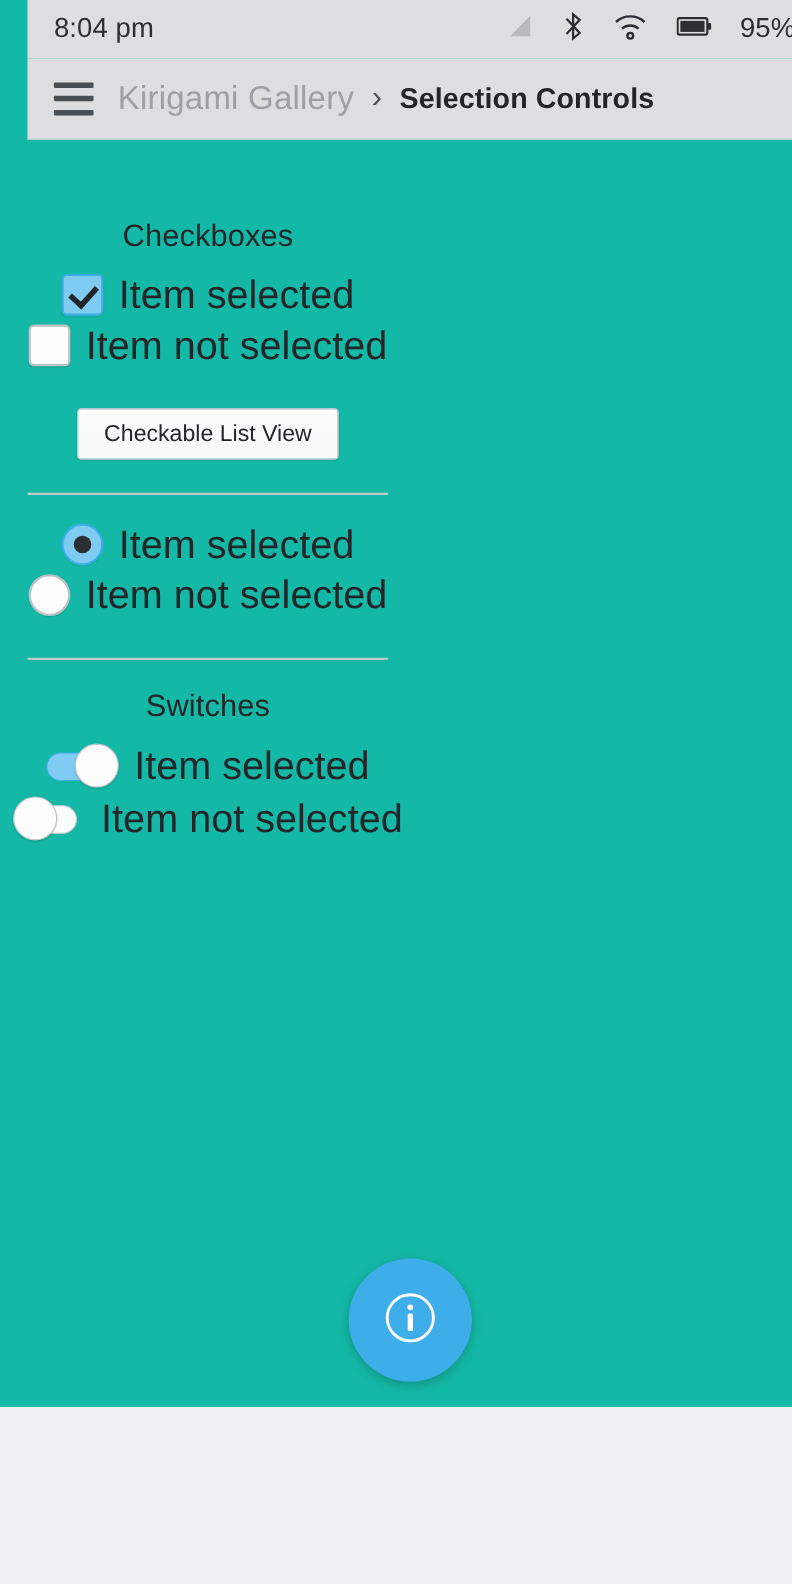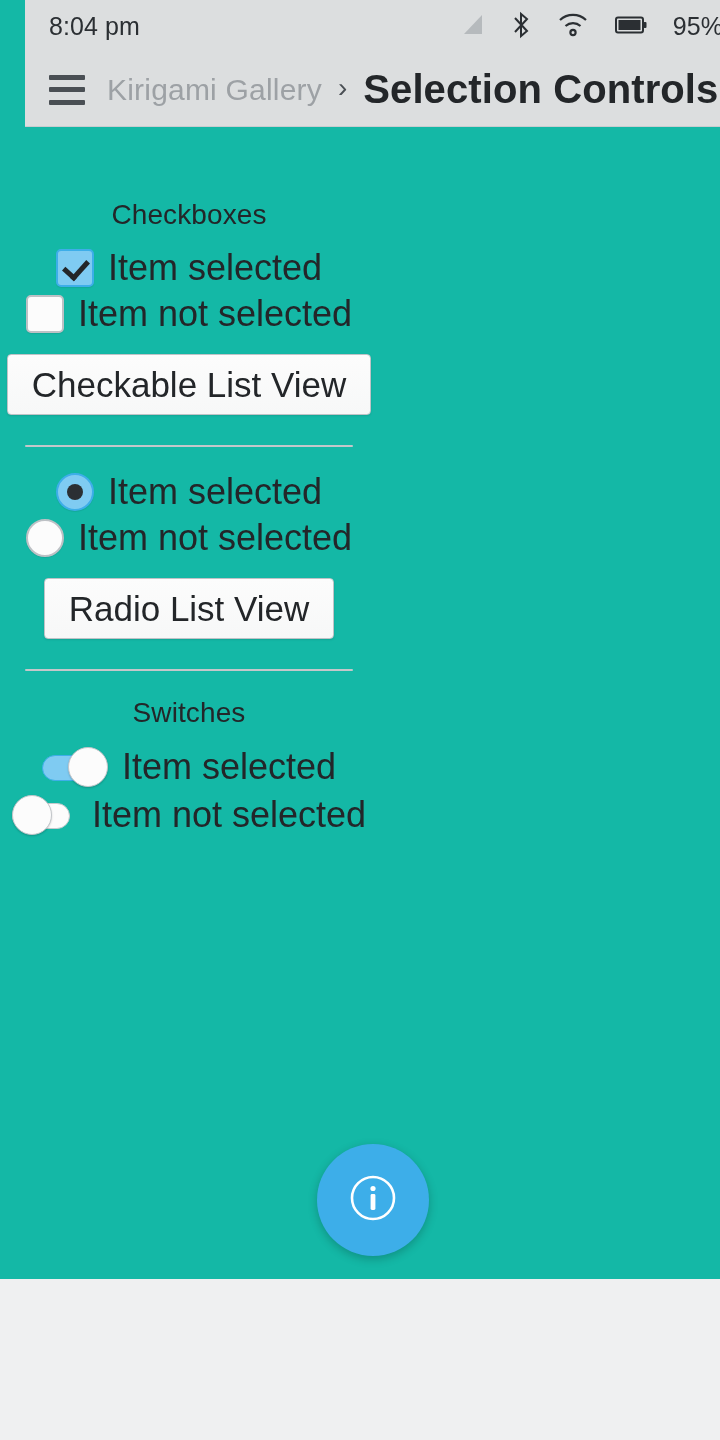--- a/index.html
+++ b/index.html
@@ -85,21 +85,21 @@
     white-space: nowrap;
   }
   .crumb-sep {
     font-size: 28px;
     color: #4a4f54;
     margin: 0 16px;
     line-height: 1;
     transform: translateY(-2px);
   }
   .crumb-current {
-    font-size: 40px;
+    font-size: 26px;
     font-weight: bold;
     color: #232629;
     white-space: nowrap;
     letter-spacing: 0.1px;
   }
 
   
   .content {
     position: relative;
     flex: 1 1 auto;
@@ -227,23 +227,23 @@
     background: #fcfcfc;
     border: 1.5px solid #c2c6ca;
     box-shadow: 0 1px 2px rgba(0,0,0,0.18);
   }
   .sw.on .knob {
     left: 26px;
   }
 
   
   .btn {
-    margin-top: 13px;
+    margin-top: 30px;
     padding: 12px 24px;
-    font-size: 35px;
+    font-size: 21px;
     color: #232629;
     background: linear-gradient(#fcfcfc, #f7f8f8);
     border: 1px solid #bfc3c7;
     border-radius: 4px;
     box-shadow: 0 1px 2px rgba(0,0,0,0.10);
     cursor: pointer;
     font-family: inherit;
     line-height: 1;
     white-space: nowrap;
   }
@@ -345,21 +345,20 @@
       <div class="rowline">
         <span class="rb on"></span>
         <span class="lbl">Item selected</span>
       </div>
 
       <div class="rowline">
         <span class="rb"></span>
         <span class="lbl">Item not selected</span>
       </div>
 
-      <button class="btn">Radio List View</button>
     </div>
 
     <div class="separator"></div>
 
     <div class="section">
       <div class="section-title">Switches</div>
 
       <div class="rowline">
         <span class="sw on">
           <span class="track"></span>

